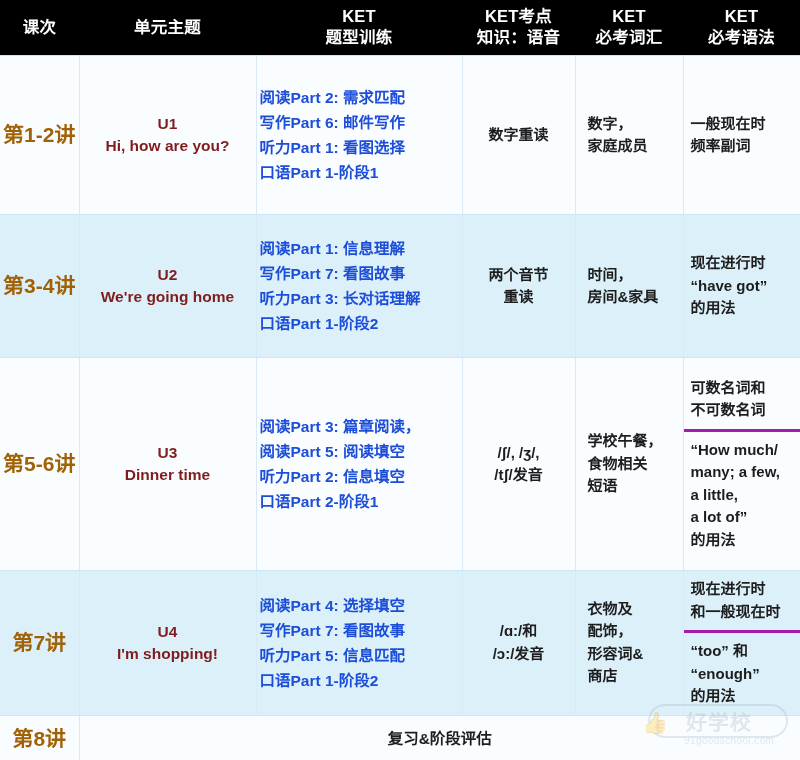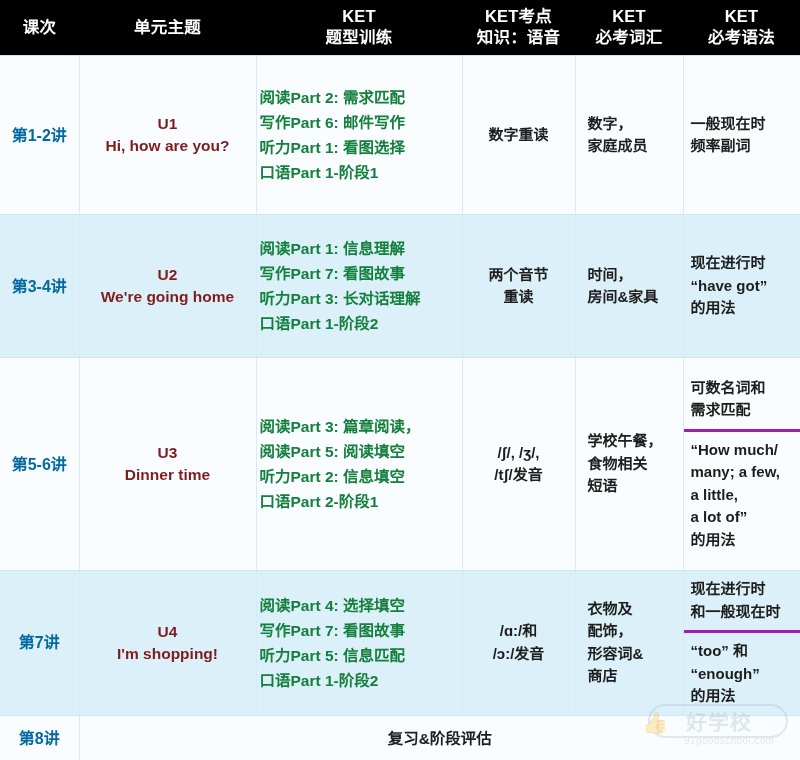--- a/index.html
+++ b/index.html
@@ -62,39 +62,39 @@
     border-top: 1px solid #CFE6F4;
     border-bottom: 1px solid #CFE6F4;
   }
   tbody td:first-child { border-left: none; }
   tbody td:last-child { border-right: none; }
 
   tr.row-odd  td { background: #FAFDFF; }
   tr.row-even td { background: #DCF0FA; }
 
   .lesson-cell {
-    font-size: 16px;
-    font-weight: 700;
-    color: #0369a1;
+    font-size: 21px;
+    font-weight: 700;
+    color: #a16207;
     text-align: center;
   }
 
   .unit-cell {
     text-align: center;
     font-weight: 700;
     color: #7f1d1d;
     font-size: 15.5px;
   }
   .unit-cell .unit-code { display: block; }
   .unit-cell .unit-title { display: block; }
 
   .training-cell {
     text-align: left;
     font-weight: 700;
-    color: #15803d;
+    color: #1d4ed8;
     font-size: 15.5px;
     line-height: 1.62;
     white-space: nowrap;
   }
   .training-cell .tr-line { display: block; }
 
   .phonics-cell,
   .vocab-cell {
     font-weight: 700;
     color: #1d1d1d;
@@ -313,21 +313,21 @@
           </td>
           <td class="vocab-cell">
             <span class="pl">学校午餐，</span>
             <span class="pl">食物相关</span>
             <span class="pl">短语</span>
           </td>
           <td class="grammar-cell">
             <div class="g-stack">
               <div class="g-block">
                 <span class="gl">可数名词和</span>
-                <span class="gl">需求匹配</span>
+                <span class="gl">不可数名词</span>
               </div>
               <div class="g-block">
                 <span class="gl">“How much/</span>
                 <span class="gl">many; a few,</span>
                 <span class="gl"> a little,</span>
                 <span class="gl">a lot of”</span>
                 <span class="gl">的用法</span>
               </div>
             </div>
           </td>

